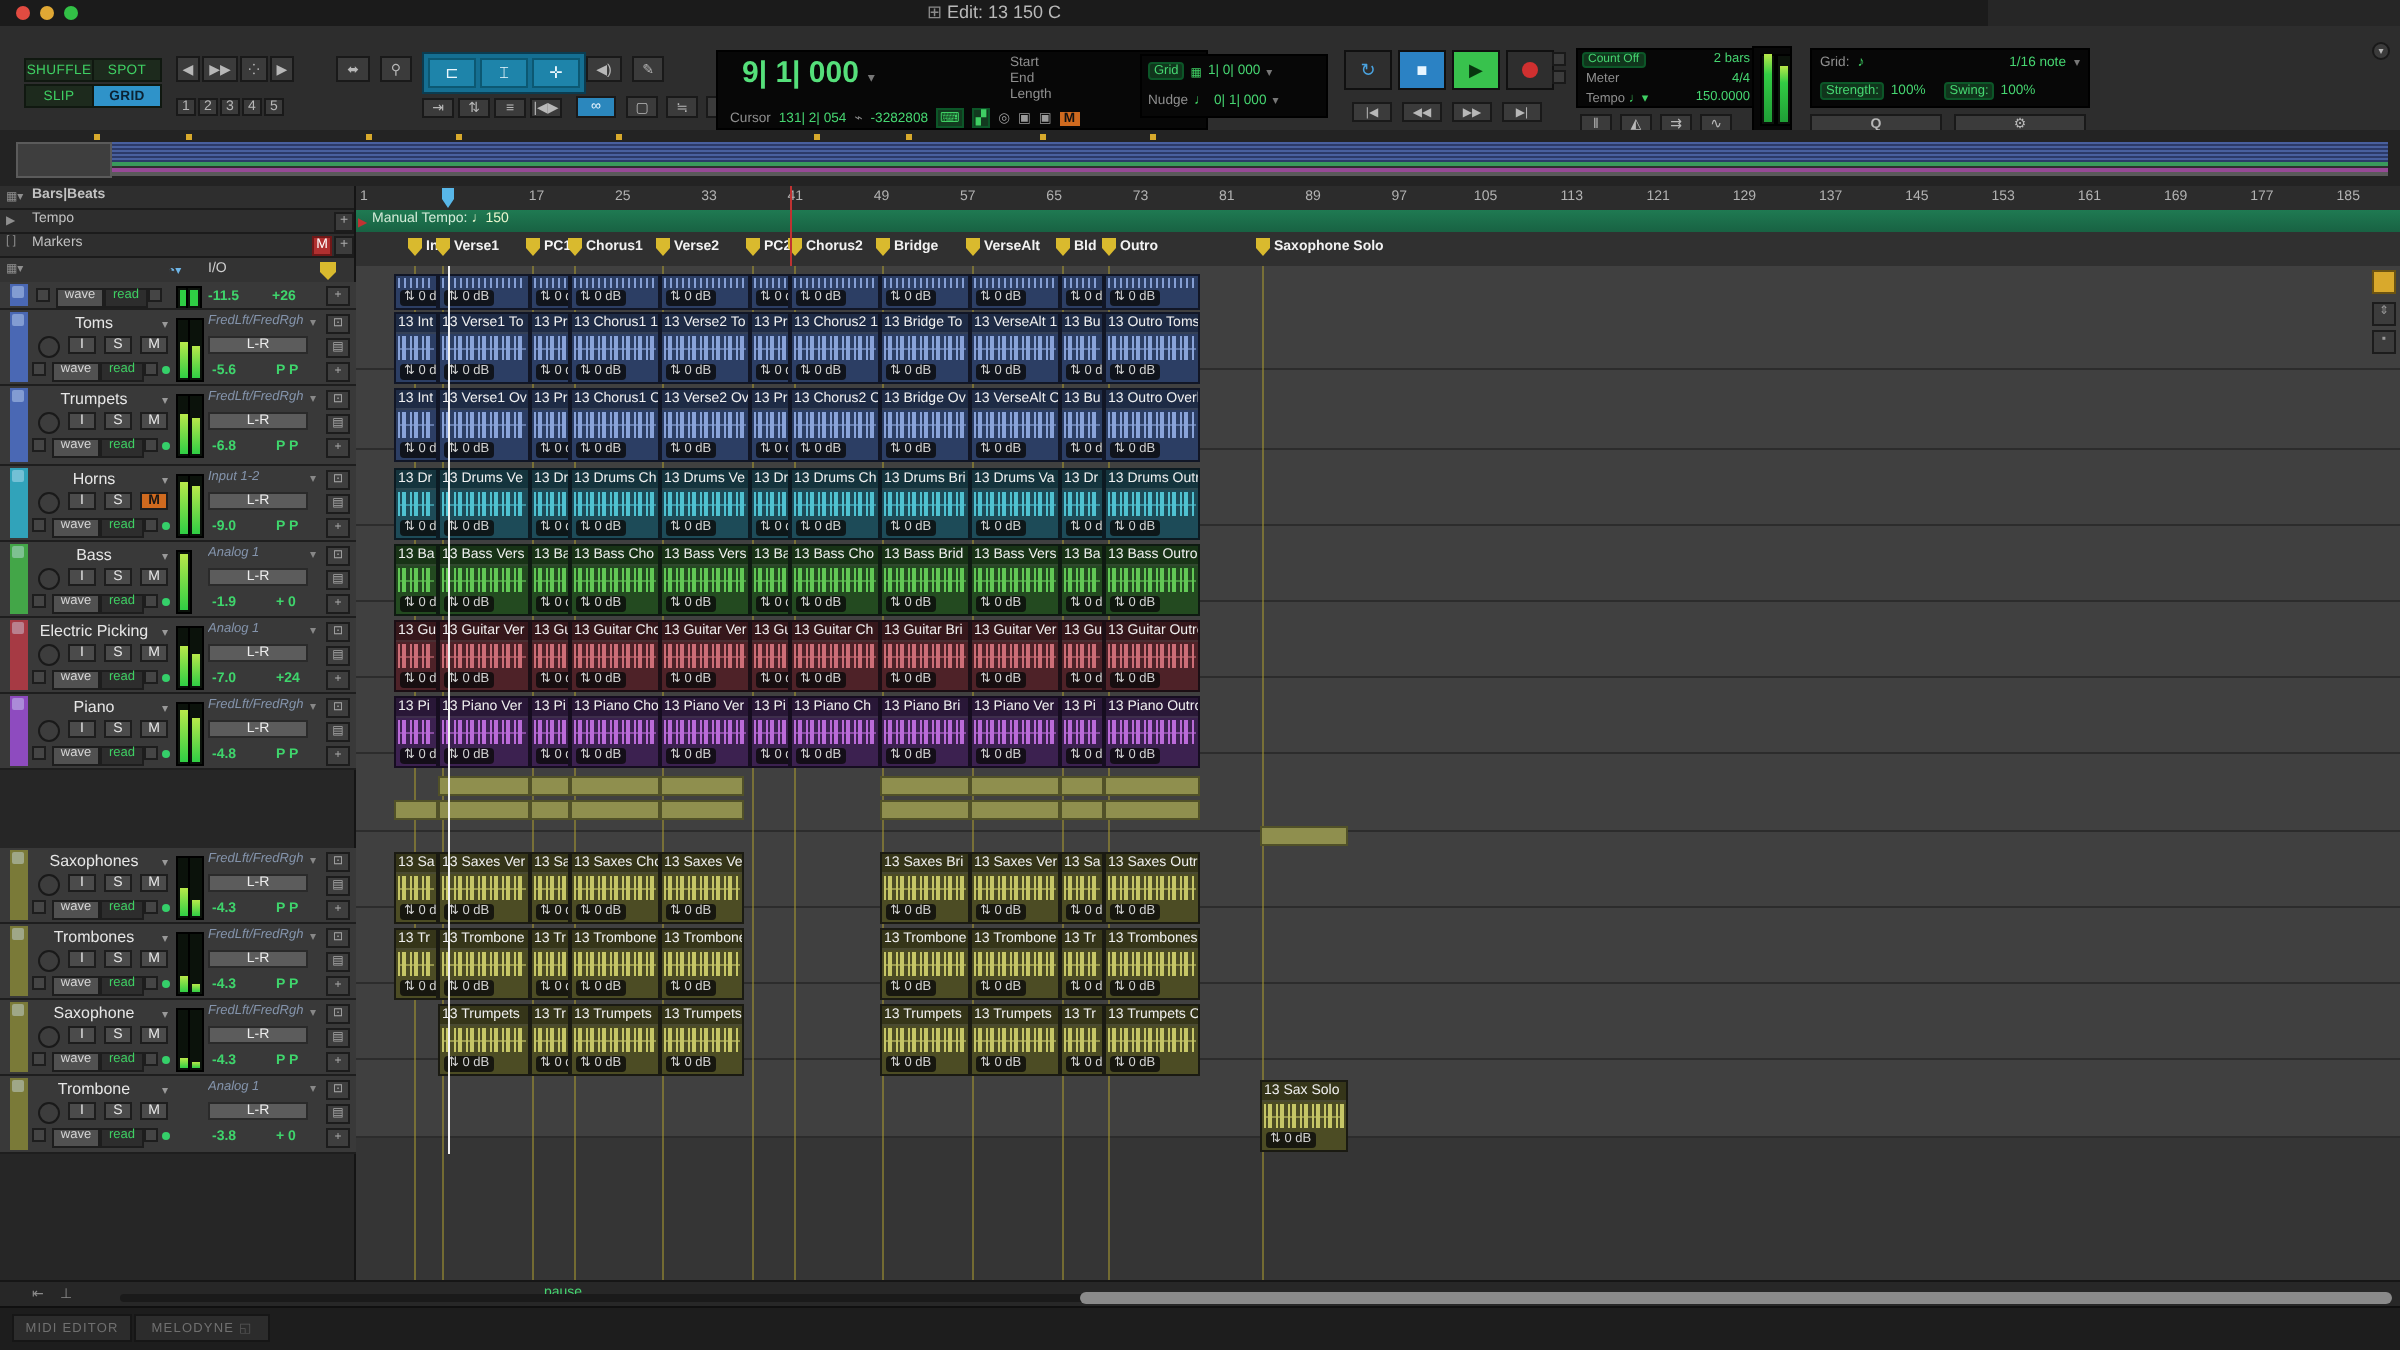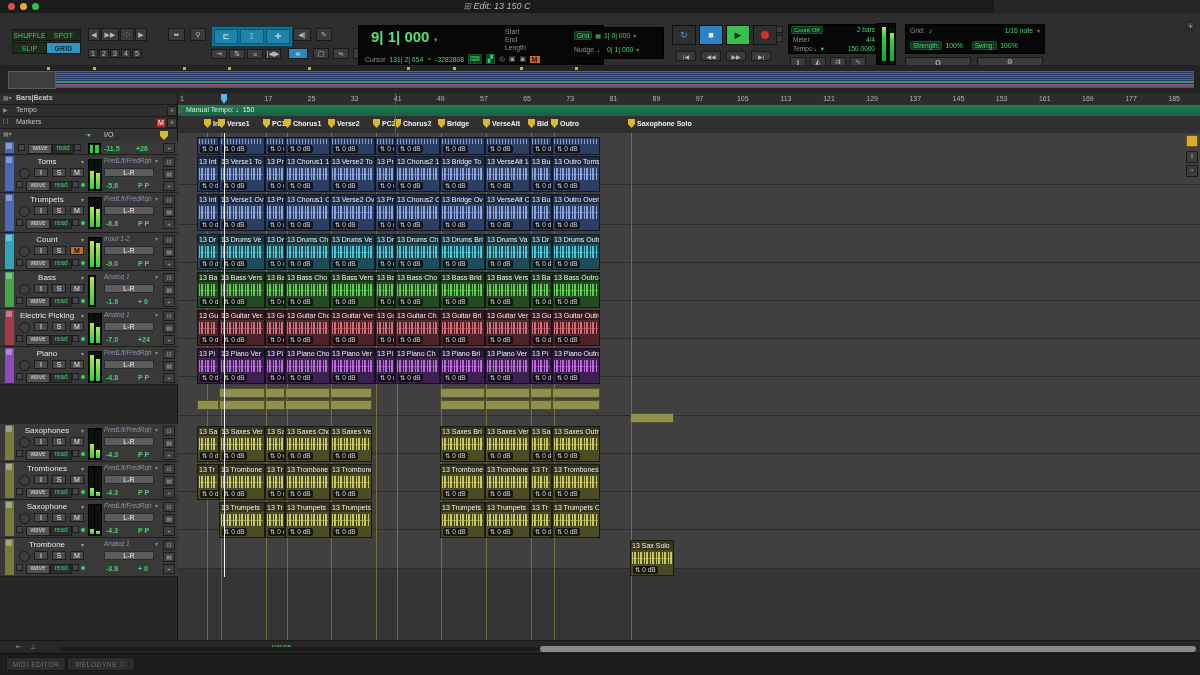--- a/index.html
+++ b/index.html
@@ -1,20 +1,20 @@
 <!DOCTYPE html>
 <html><head>
 <meta charset="utf-8">
 <style>
   html,body{margin:0;padding:0;background:#000;}
   #screen{position:relative;width:1200px;height:675px;background:#262626;
     font-family:"Liberation Sans",sans-serif;overflow:hidden;color:#ccc;}
   .abs{position:absolute;}
   
-  #titlebar{position:absolute;left:0;top:0;width:994px;height:13px;background:#1b1b1b;border-bottom:5px solid #14b8a6;font-style:italic;}
+  #titlebar{position:absolute;left:0;top:0;width:994px;height:13px;background:#1b1b1b;border-bottom:5px solid #14b8a6;}
   .tl{position:absolute;top:3px;width:7px;height:7px;border-radius:50%;}
   #tb-title{position:absolute;left:0;right:0;top:1px;text-align:center;font-size:9px;color:#b9b9b9;}
   
   #toolbar{position:absolute;left:0;top:13px;width:1200px;height:52px;background:#2d2d2d;border-bottom:1px solid #121212;}
   .mode-btn{width:33px;height:10px;background:#1d2a1d;border:1px solid #101810;color:#3fcf63;font-size:6.8px;
     display:flex;align-items:center;justify-content:center;letter-spacing:.2px;}
   .mode-btn.active{background:#2f93c9;color:#0b2233;font-weight:bold;}
   .icon-btn{background:#3b3b3b;border:1px solid #191919;color:#b8b8b8;font-size:7px;
     display:flex;align-items:center;justify-content:center;box-sizing:border-box;}
   .tools-box{position:absolute;display:flex;gap:2px;background:#156f92;padding:2px;border:1px solid #0b3c50;}
@@ -451,21 +451,21 @@
         <div class="vol" style="left: 106px; top: 27px;">-6.8</div>
         <div class="vol" style="left: 138px; top: 27px;">P  P</div>
         <div class="rc" style="top: 2px;">⊡</div>
         <div class="rc" style="top: 14px;">▤</div>
         <div class="rc" style="top: 26px;">+</div>
       </div>
       <div class="trk" style="top: 92px; height: 38px;">
         <div class="strip" style="background: rgb(49, 163, 186);">
           <div style="position: absolute; left: 1px; top: 1px; width: 6px; height: 6px; background: rgba(215, 235, 255, 0.4); border-radius: 1px;"></div>
         </div>
-        <div class="nm" style="top: 2px;">Count</div>
+        <div class="nm" style="top: 2px;">Horns</div>
         <div class="nm-dd" style="top: 3px;">▾</div>
         <div class="rec" style="left: 19px; top: 13px;">
           <div></div>
         </div>
         <div class="bt" style="left: 34px; top: 13px; width: 14px;">I</div>
         <div class="bt" style="left: 52px; top: 13px; width: 14px;">S</div>
         <div class="bt on-m" style="left: 70px; top: 13px; width: 14px;">M</div>
         <div class="mini" style="left: 16px; top: 26px;"></div>
         <div class="wavebtn" style="left: 26px; top: 26px; width: 22px;">wave</div>
         <div class="readbtn" style="left: 50px; top: 26px; width: 20px;">read</div>

